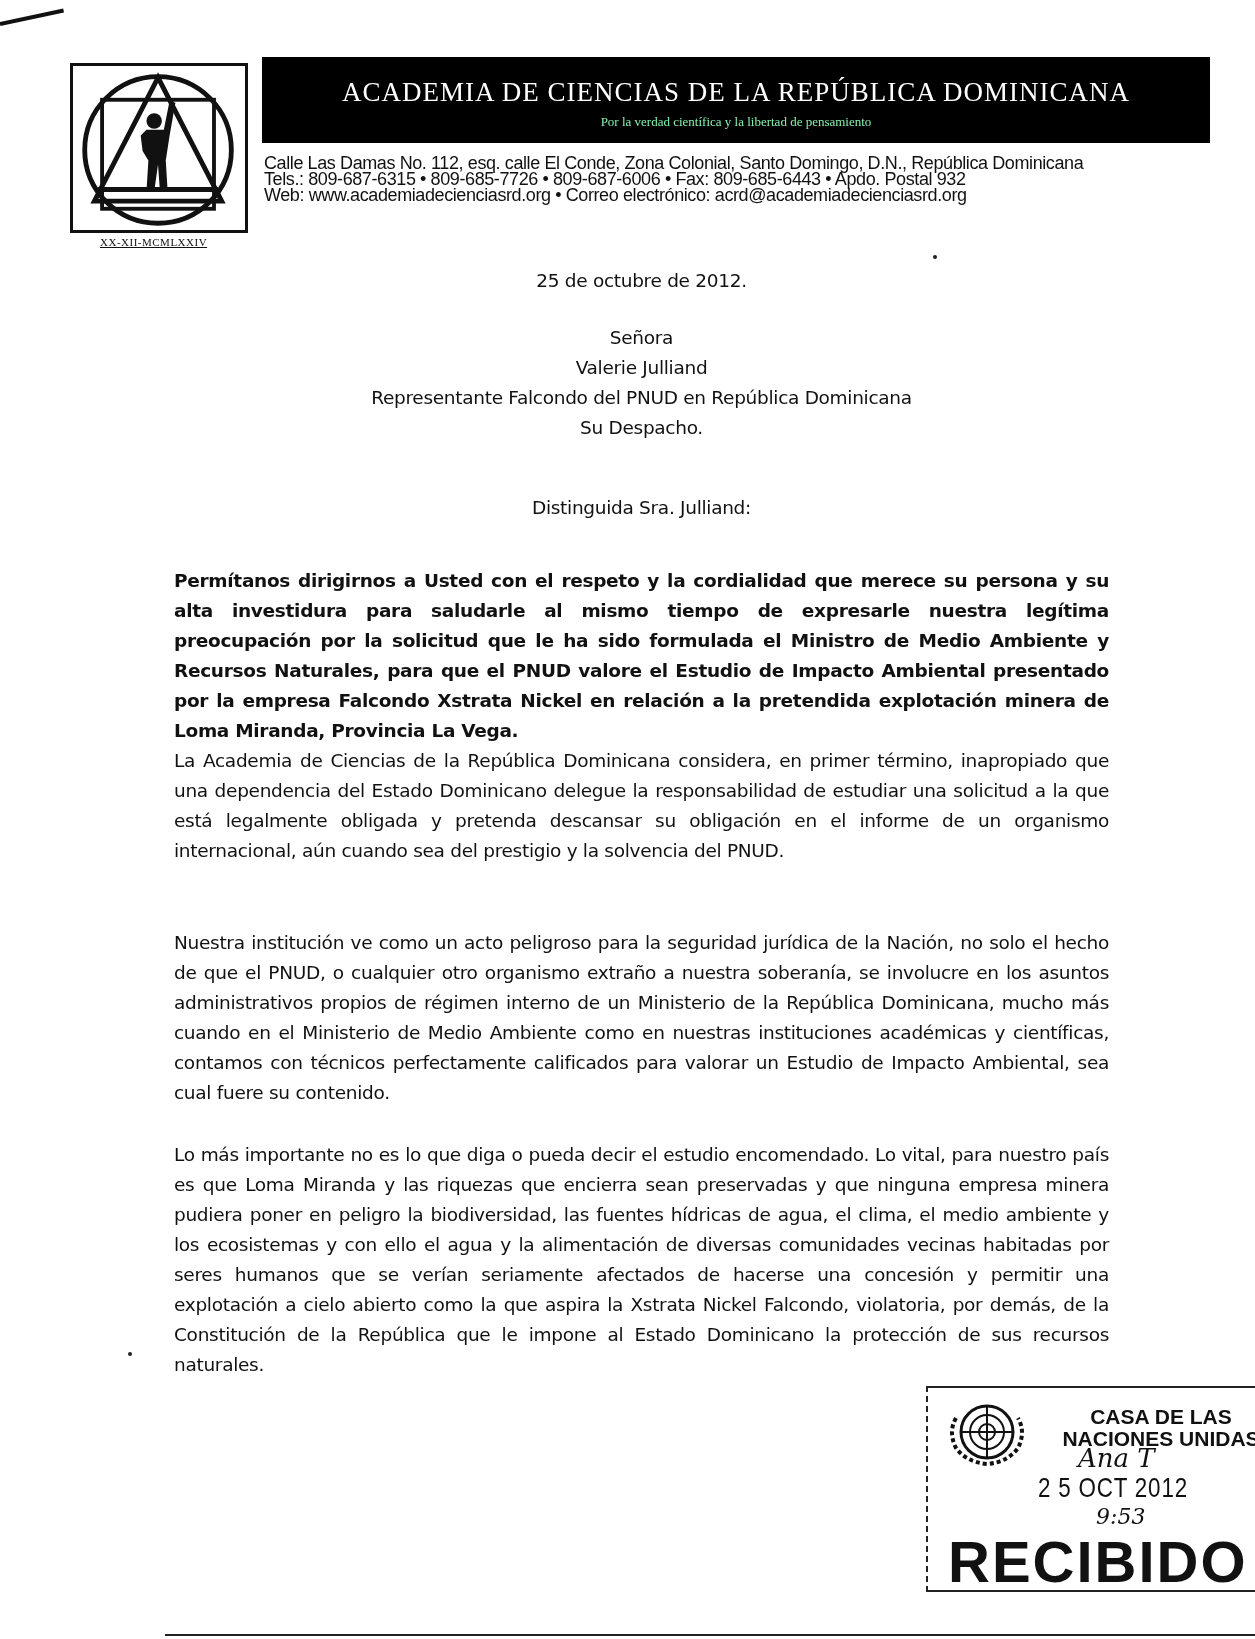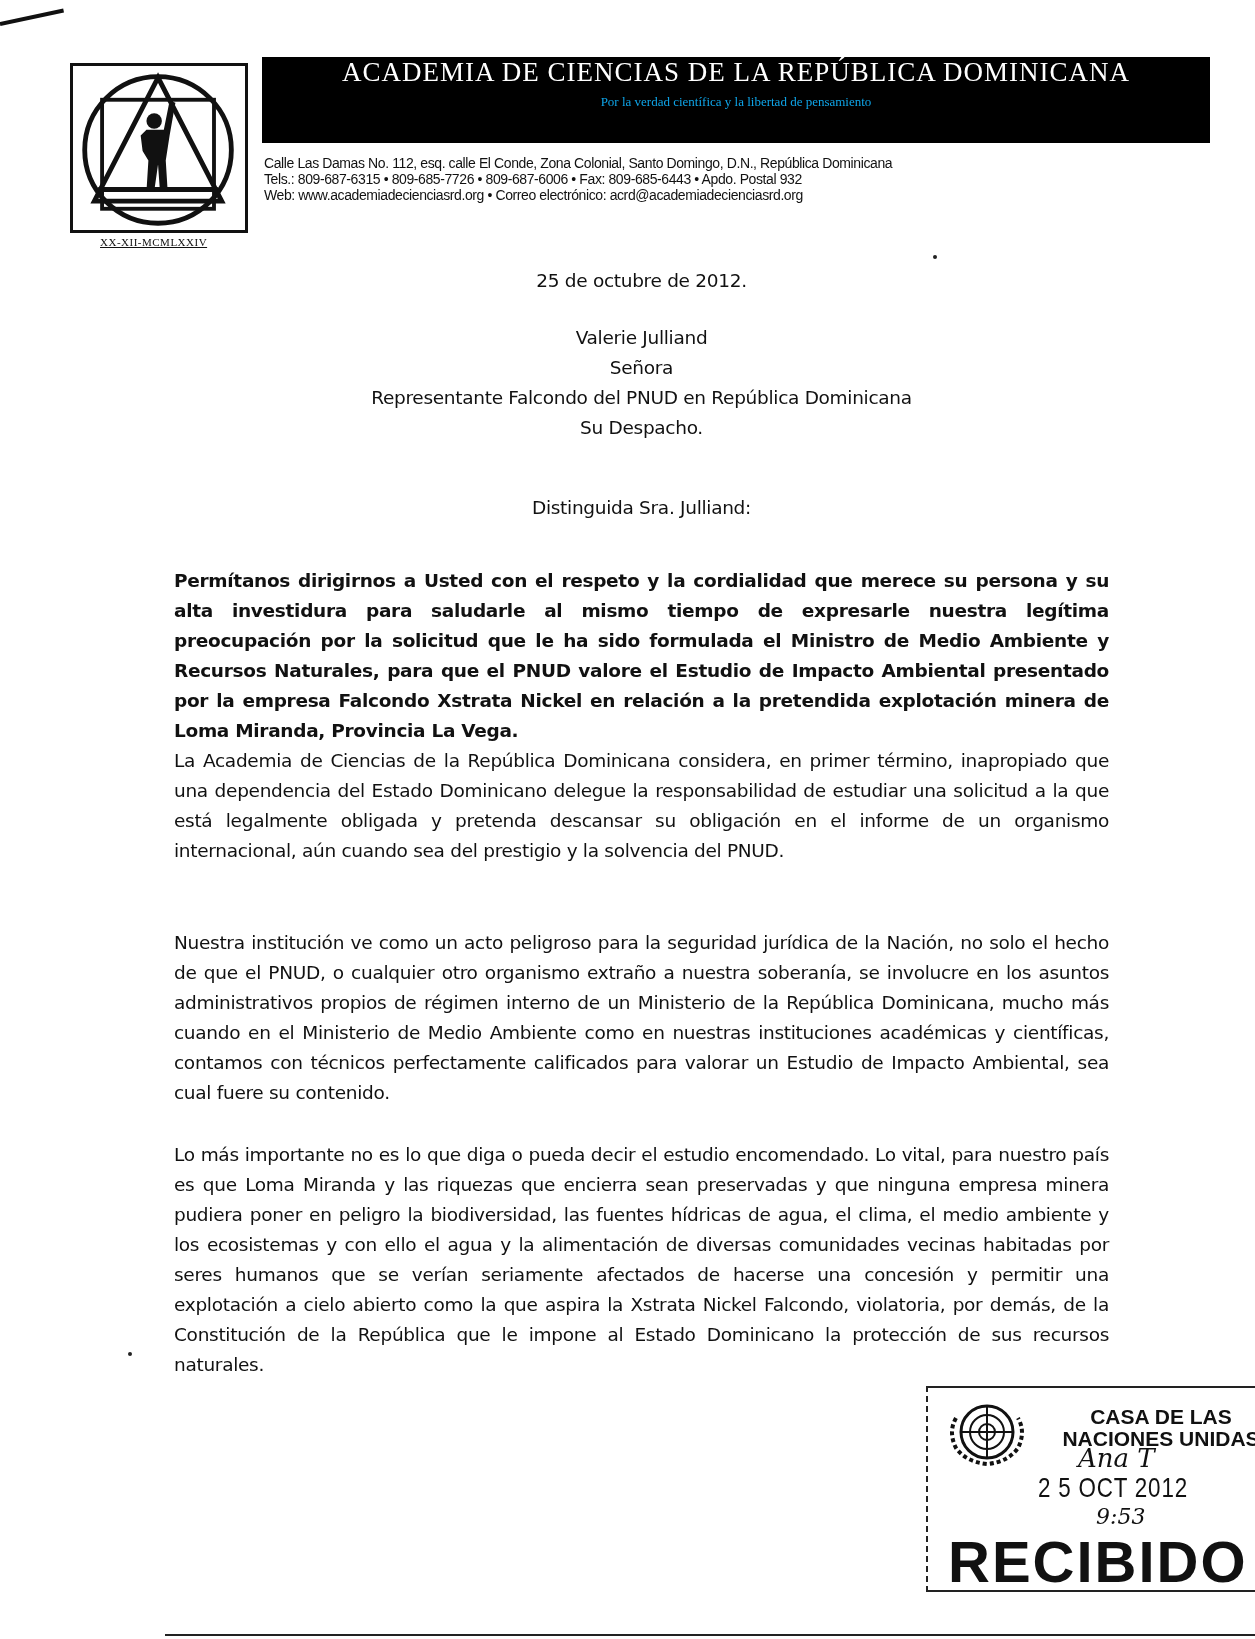--- a/index.html
+++ b/index.html
@@ -1,24 +1,24 @@
 <!DOCTYPE html>
 <html><head>
 <meta charset="utf-8">
 <style>
   html, body { margin:0; padding:0; background:#ffffff; }
   body { width:1255px; height:1639px; position:relative; overflow:hidden; font-family:"DejaVu Sans", sans-serif; color:#111; }
   .stroke-mark { position:absolute; left:0; top:22px; width:65px; height:4px; background:#111; transform:rotate(-12deg); transform-origin:left center; }
   .logo-box { position:absolute; left:70px; top:63px; width:178px; height:170px; border:3px solid #111; box-sizing:border-box; }
   .logo-box svg { width:100%; height:100%; }
   .logo-caption { position:absolute; left:94px; top:236px; font-family:"Liberation Serif", serif; font-size:11px; letter-spacing:0.5px; text-decoration:underline;margin-left:6px; }
-  .banner { position:absolute; left:262px; top:57px; width:948px; height:86px; background:#000; color:#fff; text-align:center; box-sizing:border-box; }
+  .banner { position:absolute; left:262px; top:57px; width:948px; height:86px; background:#000; color:#fff; text-align:center; box-sizing:border-box; padding-top:20px; }
   .banner-title { font-family:"Liberation Serif", serif; font-size:27px; letter-spacing:1px; }
-  .banner-motto { font-family:"Liberation Serif", serif; font-size:13px; color:#0ea5e9; margin-top:6px; }
-  .contact { position:absolute; left:264px; top:155px; font-family:"Liberation Sans", sans-serif; font-size:14px; line-height:16px; letter-spacing:-0.4px; }
+  .banner-motto { font-family:"Liberation Serif", serif; font-size:13px; color:#86efac; margin-top:6px; }
+  .contact { position:absolute; left:264px; top:155px; font-family:"Liberation Sans", sans-serif; font-size:18px; line-height:16px; letter-spacing:-0.4px; }
   .letter { position:absolute; left:174px; width:935px; font-family:"DejaVu Sans", sans-serif; font-size:18.5px; line-height:30px; letter-spacing:-0.3px;text-align:center; }
   .date { top:266px; }
   .recipient { top:323px; }
   .salutation { top:493px; }
   .para { text-align:justify; margin:0; }
   .p1 { top:566px;font-weight:bold; }
   .p2 { top:746px; }
   .p3 { top:928px; }
   .p4 { top:1140px; }
   .stamp { position:absolute; left:926px; top:1386px; width:340px; height:206px; border-left:2px dashed #222; border-top:2px solid #222; border-bottom:2px solid #222; box-sizing:border-box; }
@@ -55,22 +55,22 @@
 
 <div class="contact">
   <div>Calle Las Damas No. 112, esq. calle El Conde, Zona Colonial, Santo Domingo, D.N., República Dominicana</div>
   <div>Tels.: 809-687-6315 • 809-685-7726 • 809-687-6006 • Fax: 809-685-6443 • Apdo. Postal 932</div>
   <div>Web: www.academiadecienciasrd.org • Correo electrónico: acrd@academiadecienciasrd.org</div>
 </div>
 
 <div class="letter date">25 de octubre de 2012.</div>
 
 <div class="letter recipient">
+  <div>Señora</div>
   <div>Valerie Julliand</div>
-  <div>Señora</div>
   <div>Representante Falcondo del PNUD en República Dominicana</div>
   <div>Su Despacho.</div>
 </div>
 
 <div class="letter salutation">Distinguida Sra. Julliand:</div>
 
 <p class="letter para p1">Permítanos dirigirnos a Usted con el respeto y la cordialidad que merece su persona y su alta investidura para saludarle al mismo tiempo de expresarle nuestra legítima preocupación por la solicitud que le ha sido formulada el Ministro de Medio Ambiente y Recursos Naturales, para que el PNUD valore el Estudio de Impacto Ambiental presentado por la empresa Falcondo Xstrata Nickel en relación a la pretendida explotación minera de Loma Miranda, Provincia La Vega.</p>
 <p class="letter para p2">La Academia de Ciencias de la República Dominicana considera, en primer término, inapropiado que una dependencia del Estado Dominicano delegue la responsabilidad de estudiar una solicitud a la que está legalmente obligada y pretenda descansar su obligación en el informe de un organismo internacional, aún cuando sea del prestigio y la solvencia del PNUD.</p>
 <p class="letter para p3">Nuestra institución ve como un acto peligroso para la seguridad jurídica de la Nación, no solo el hecho de que el PNUD, o cualquier otro organismo extraño a nuestra soberanía, se involucre en los asuntos administrativos propios de régimen interno de un Ministerio de la República Dominicana, mucho más cuando en el Ministerio de Medio Ambiente como en nuestras instituciones académicas y científicas, contamos con técnicos perfectamente calificados para valorar un Estudio de Impacto Ambiental, sea cual fuere su contenido.</p>
 <p class="letter para p4">Lo más importante no es lo que diga o pueda decir el estudio encomendado. Lo vital, para nuestro país es que Loma Miranda y las riquezas que encierra sean preservadas y que ninguna empresa minera pudiera poner en peligro la biodiversidad, las fuentes hídricas de agua, el clima, el medio ambiente y los ecosistemas y con ello el agua y la alimentación de diversas comunidades vecinas habitadas por seres humanos que se verían seriamente afectados de hacerse una concesión y permitir una explotación a cielo abierto como la que aspira la Xstrata Nickel Falcondo, violatoria, por demás, de la Constitución de la República que le impone al Estado Dominicano la protección de sus recursos naturales.</p>

